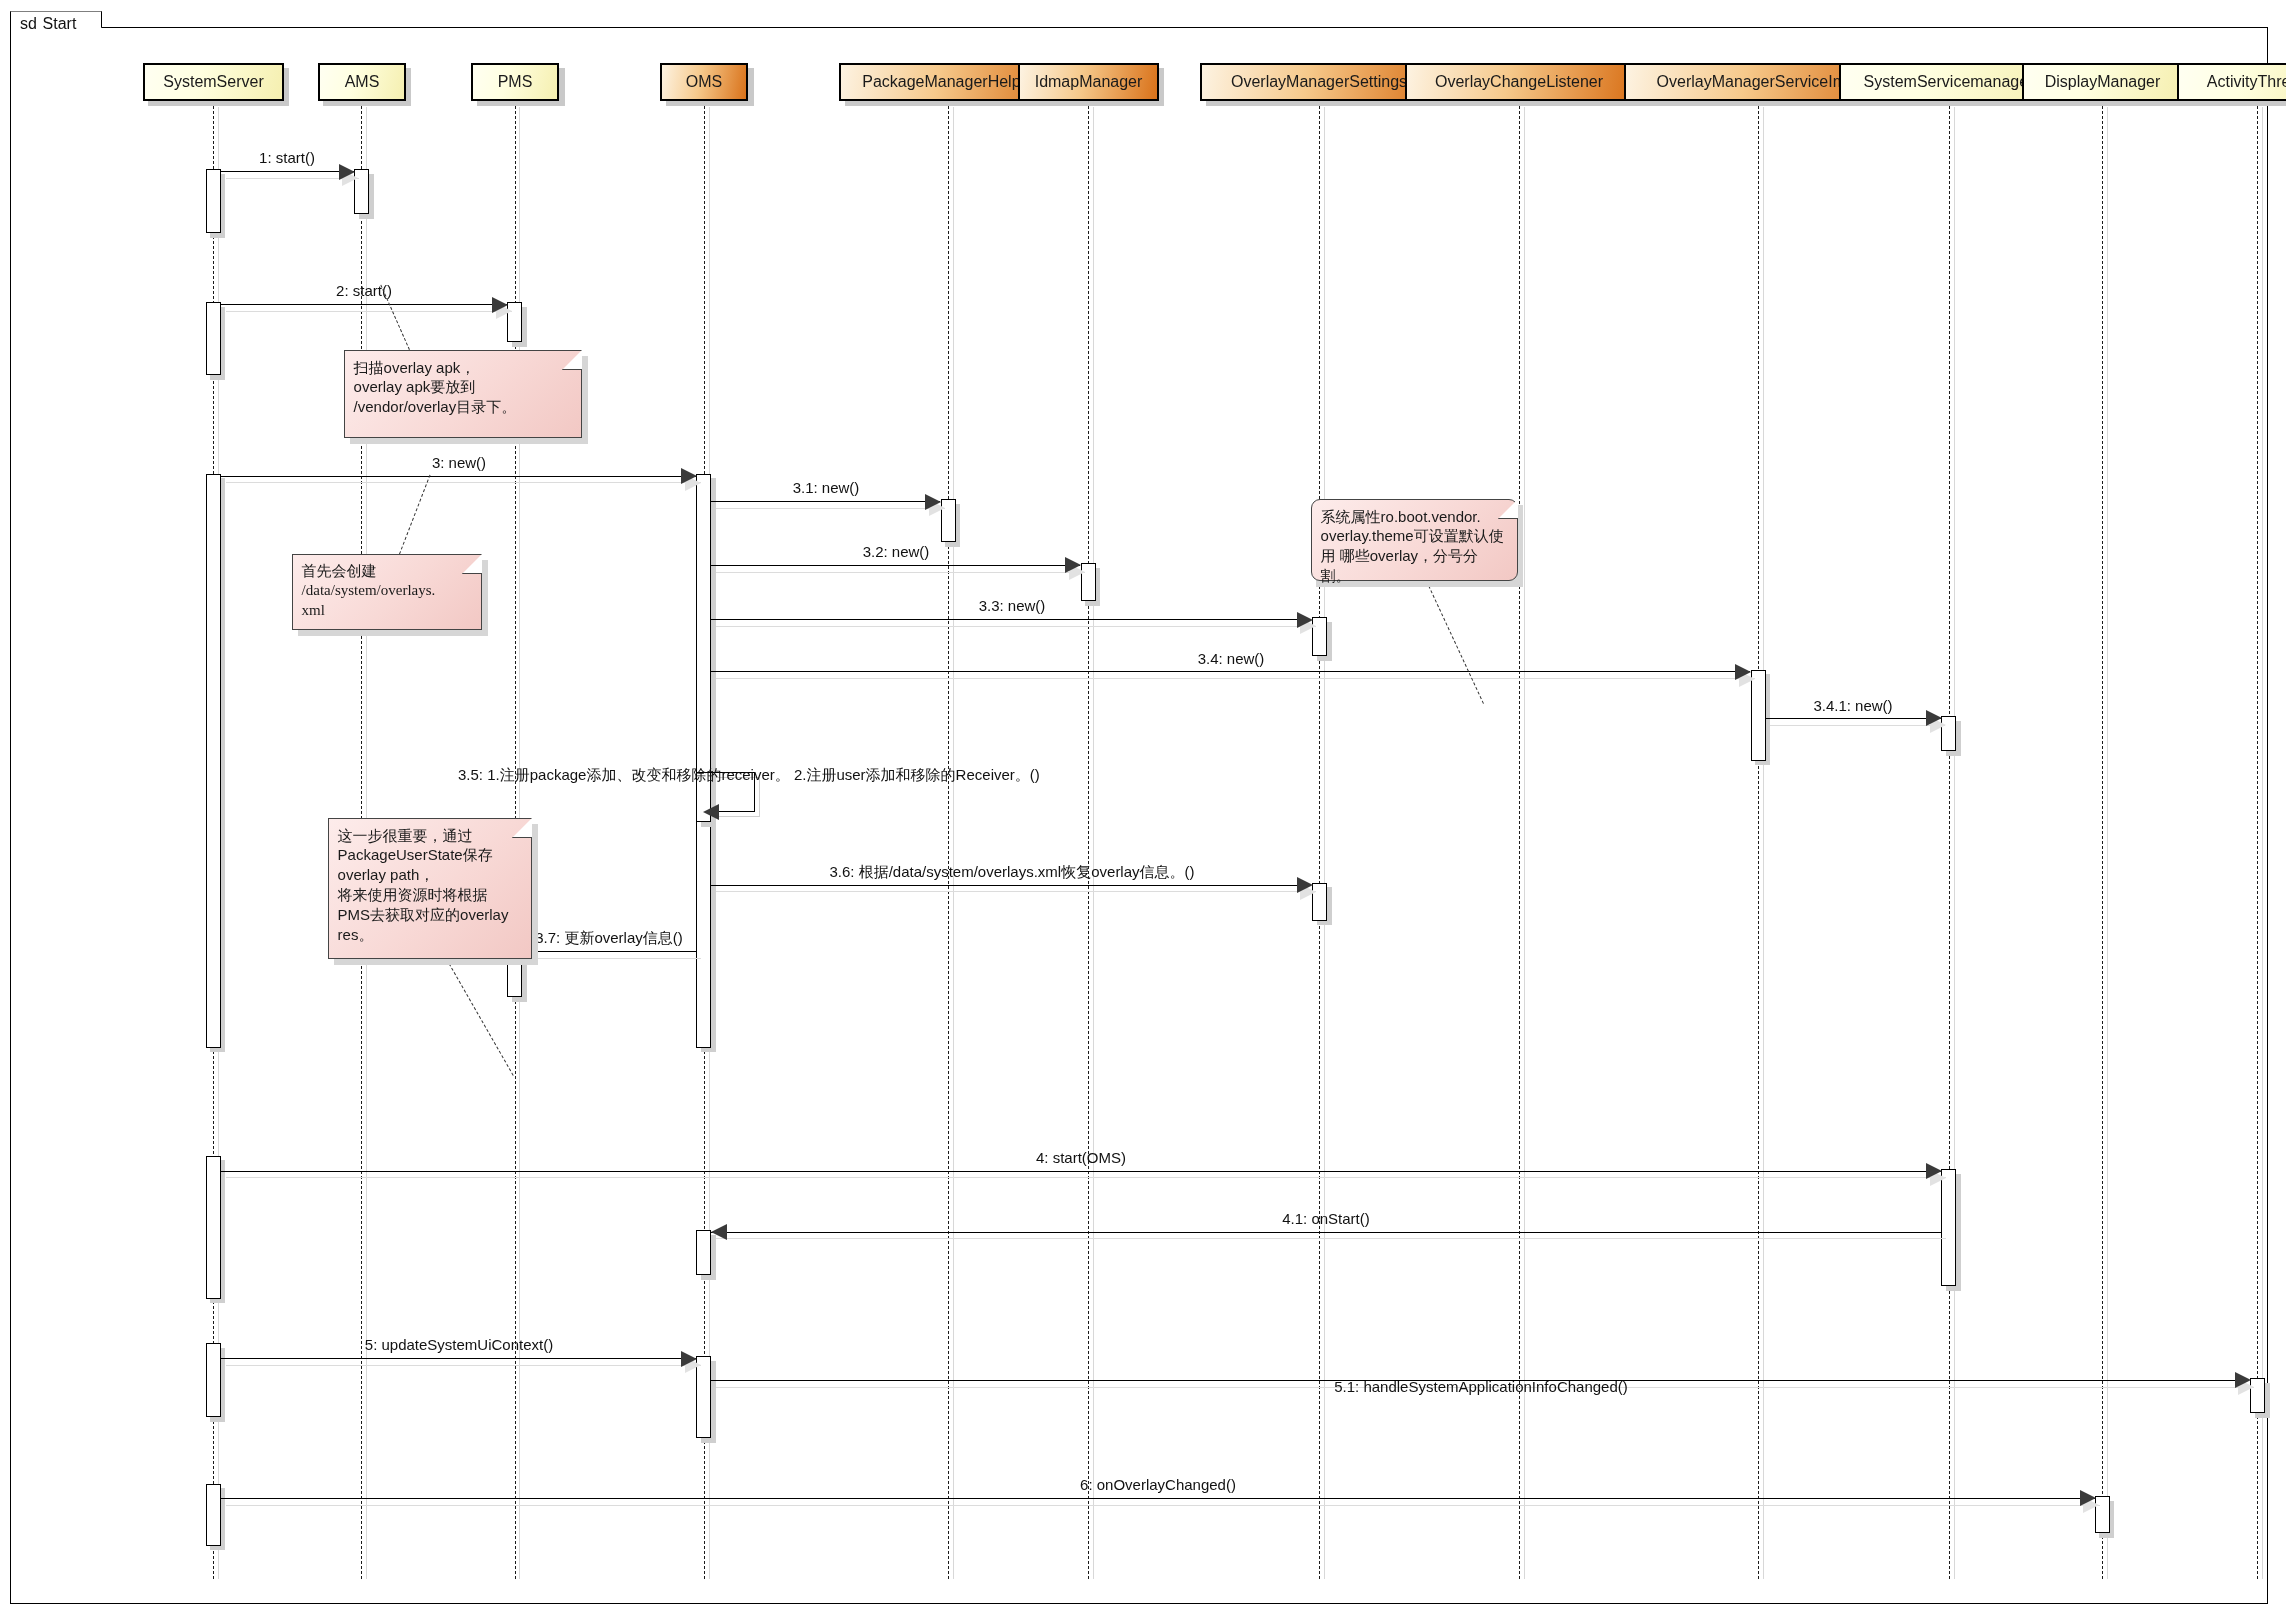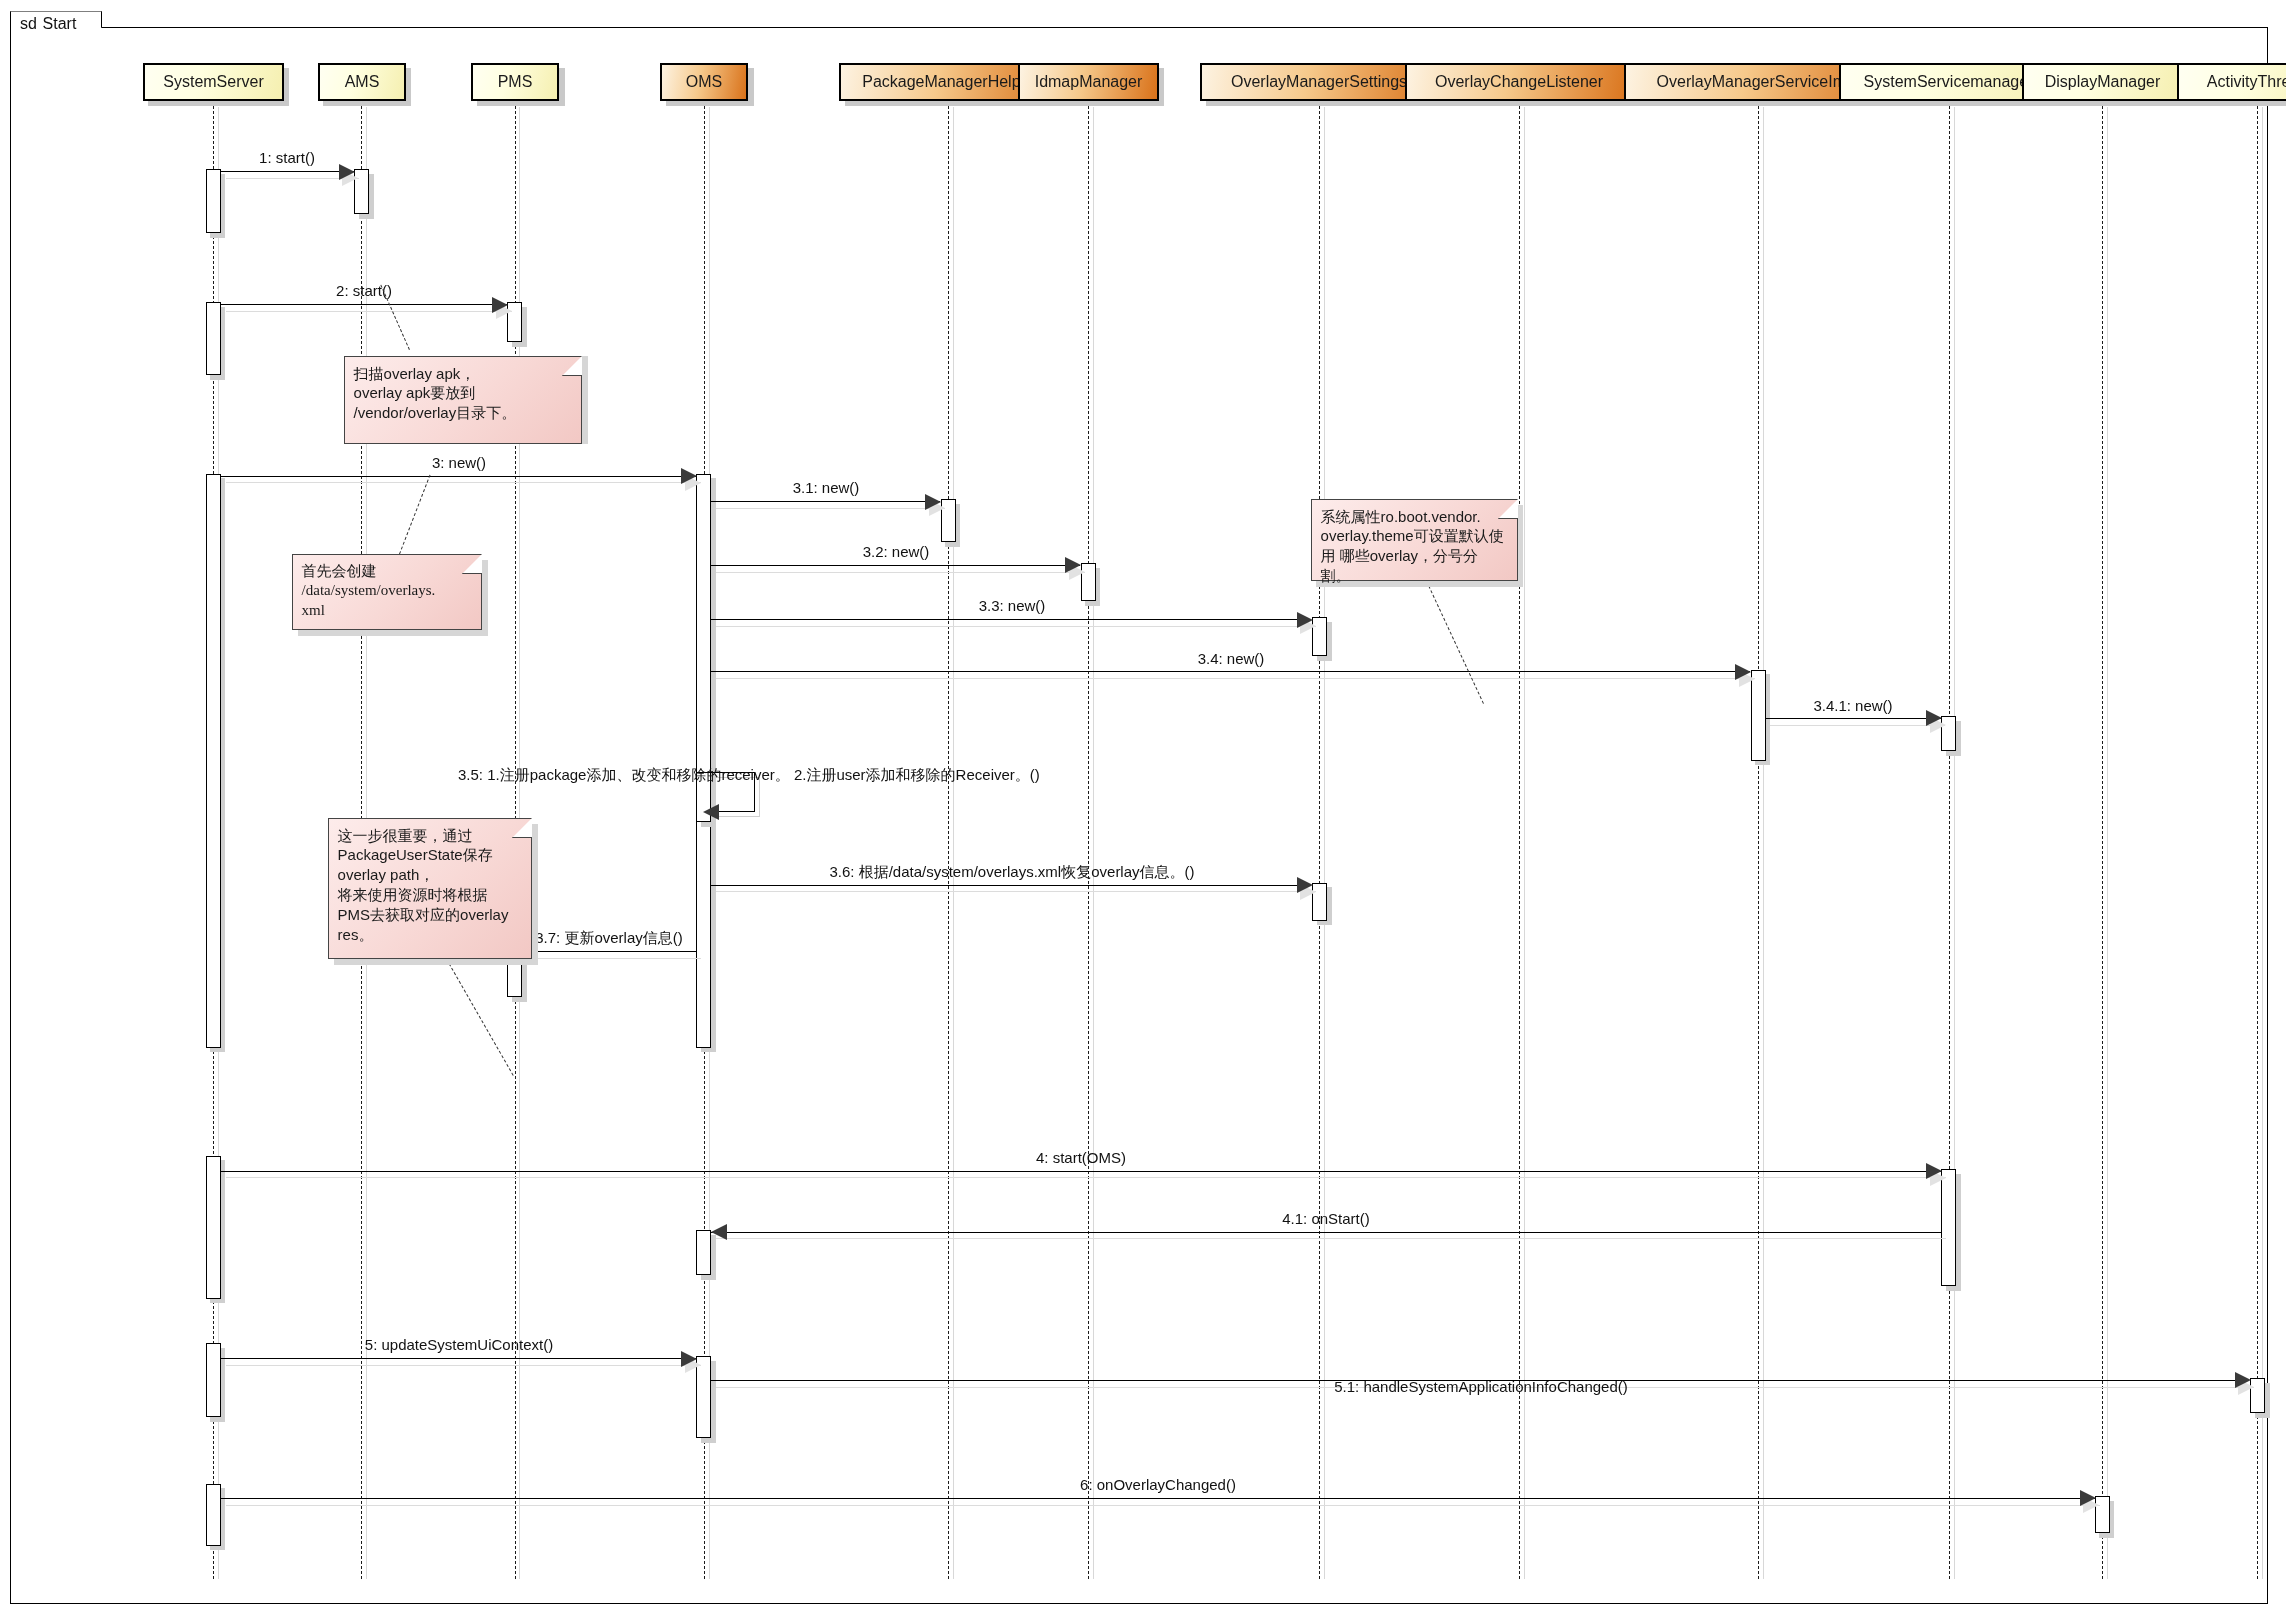--- a/index.html
+++ b/index.html
@@ -216,39 +216,39 @@
       <div class="msg-label" style="left: 1481px; top: 1359px; transform: translateX(-50%); margin-top: 20px;">5.1: handleSystemApplicationInfoChanged()</div>
       <div class="msg-ghost" style="left: 226px; top: 1505px; width: 1874px;"></div>
       <div class="arrow-r-ghost" style="left: 2083px; top: 1497px;"></div>
       <div class="msg-line" style="left: 221px; top: 1498px; width: 1874px;"></div>
       <div class="arrow-r" style="left: 2080px; top: 1490px;"></div>
       <div class="msg-label" style="left: 1158px; top: 1477px; transform: translateX(-50%);">6: onOverlayChanged()</div>
     </div>
   <div id="layer-notes">
       <div class="note-anchor" style="left: 409px; top: 350px; width: 71px; transform: rotate(-113.806deg);"></div>
       <div class="note-shadow" style="left: 350px; top: 356px; width: 238px; height: 88px;"></div>
-      <div class="note" style="left: 344px; top: 350px; width: 238px; height: 88px; margin-top: 6px;">扫描overlay apk，
+      <div class="note" style="left: 344px; top: 350px; width: 238px; height: 88px;">扫描overlay apk，
 overlay apk要放到
 /vendor/overlay目录下。</div>
       <div class="note-anchor" style="left: 399px; top: 554px; width: 85px; transform: rotate(-68.9162deg);"></div>
       <div class="note-shadow" style="left: 298px; top: 560px; width: 190px; height: 76px;"></div>
       <div class="note" style="left: 292px; top: 554px; width: 190px; height: 76px; font-family: Liberation Serif, serif;">首先会创建
 /data/system/overlays.
 xml</div>
       <div class="note-anchor" style="left: 447px; top: 959px; width: 134px; transform: rotate(60.1541deg);"></div>
       <div class="note-shadow" style="left: 334px; top: 824px; width: 204px; height: 141px;"></div>
       <div class="note" style="left: 328px; top: 818px; width: 204px; height: 141px;">这一步很重要，通过
 PackageUserState保存
 overlay path，
 将来使用资源时将根据
 PMS去获取对应的overlay
 res。</div>
       <div class="note-anchor" style="left: 1427px; top: 581px; width: 135px; transform: rotate(65.0561deg);"></div>
       <div class="note-shadow" style="left: 1316px; top: 505px; width: 207px; height: 82px;"></div>
-      <div class="note" style="left: 1311px; top: 499px; width: 207px; height: 82px;">系统属性ro.boot.vendor.
+      <div class="note" style="left: 1311px; top: 499px; width: 207px; height: 82px; border-radius: 9px;">系统属性ro.boot.vendor.
 overlay.theme可设置默认使
 用 哪些overlay，分号分割。</div>
     </div>
   <div id="layer-heads">
       <div class="head-shadow" style="left: 148px; top: 68px; width: 141px;"></div>
       <div class="head yellow" style="left: 143px; top: 63px; width: 141px;">
         <span>SystemServer</span>
       </div>
       <div class="head-shadow" style="left: 323px; top: 68px; width: 88px;"></div>
       <div class="head yellow" style="left: 318px; top: 63px; width: 88px;">

